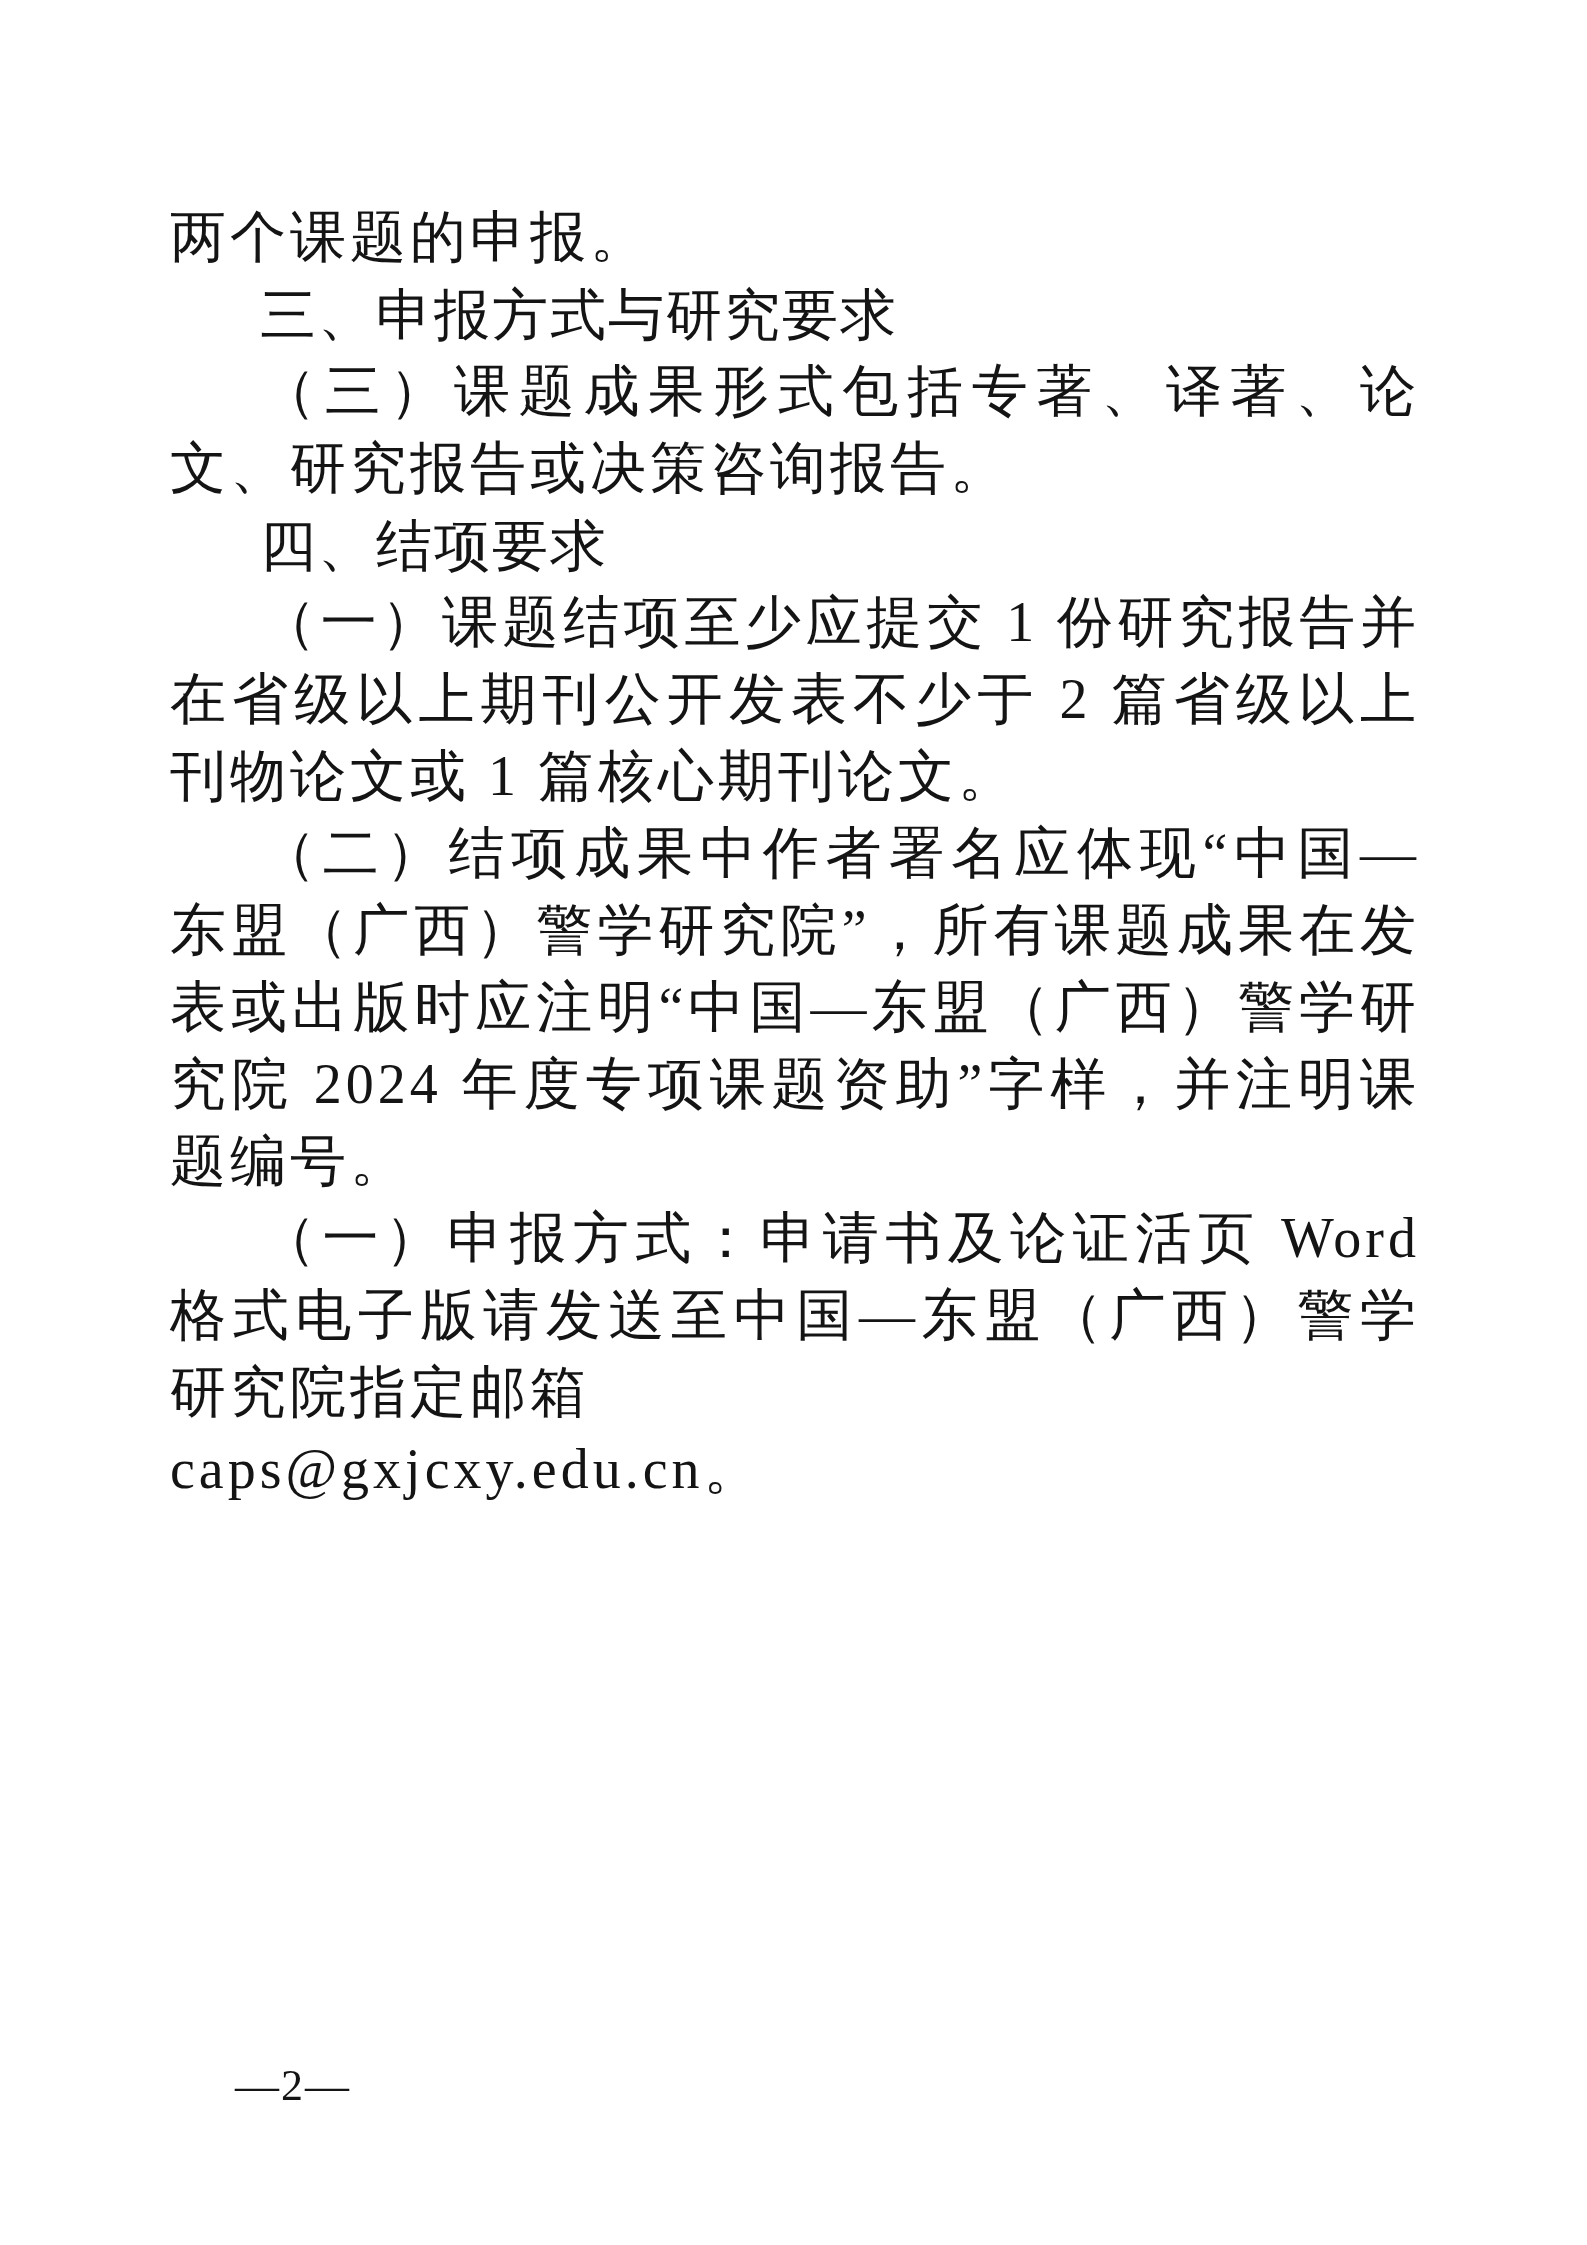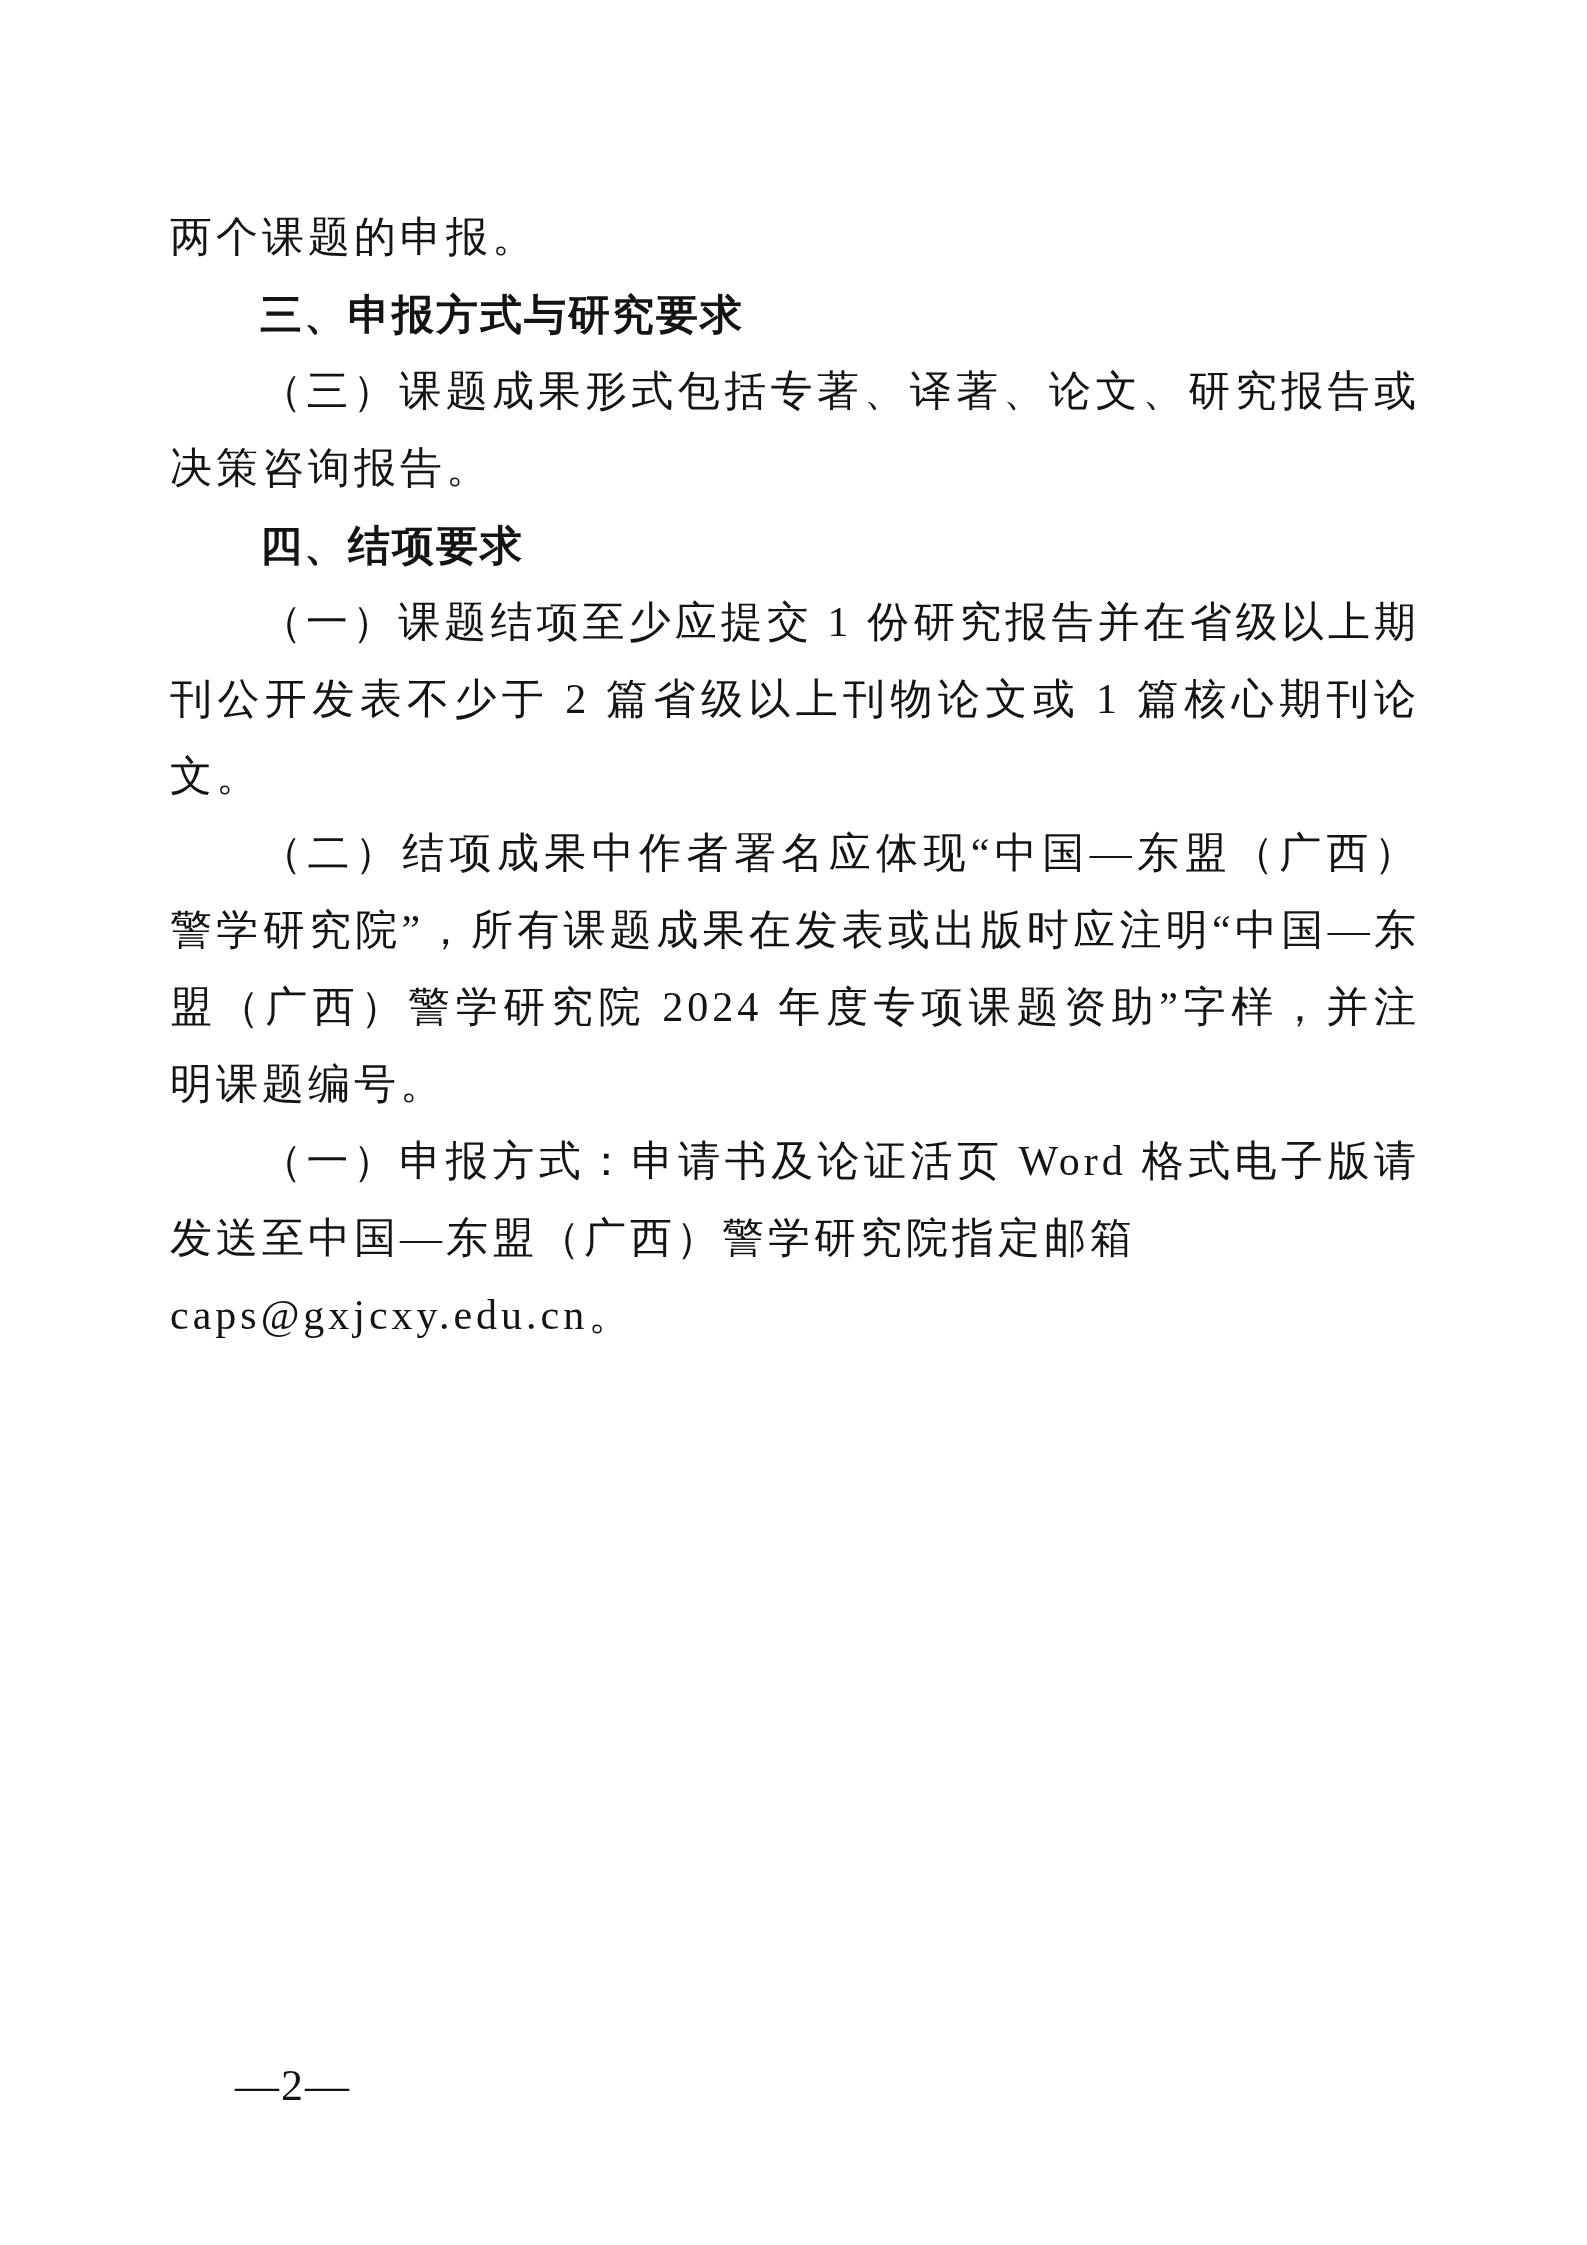--- a/index.html
+++ b/index.html
@@ -18,34 +18,34 @@
     background: #ffffff;
   }
   .text-block {
     position: absolute;
     left: 170px;
     top: 199px;
     width: 1250px;
   }
   .text-block p {
     margin: 0;
-    font-size: 42px;
+    font-size: 56px;
     line-height: 77px;
     letter-spacing: 4px;
     text-align: justify;
     text-indent: 90px;
     white-space: pre-line;
     font-family: "Liberation Serif", serif;
   }
   .text-block p.no-indent {
     text-indent: 0;
   }
   .text-block p.heading {
     font-family: "Liberation Sans", sans-serif;
-    font-weight: 700;
+    font-weight: 400;
     letter-spacing: 2px;
     text-align: left;
   }
   .footer {
     position: absolute;
     left: 235px;
     top: 2062px;
     font-size: 44px;
     line-height: 48px;
     letter-spacing: 2px;

